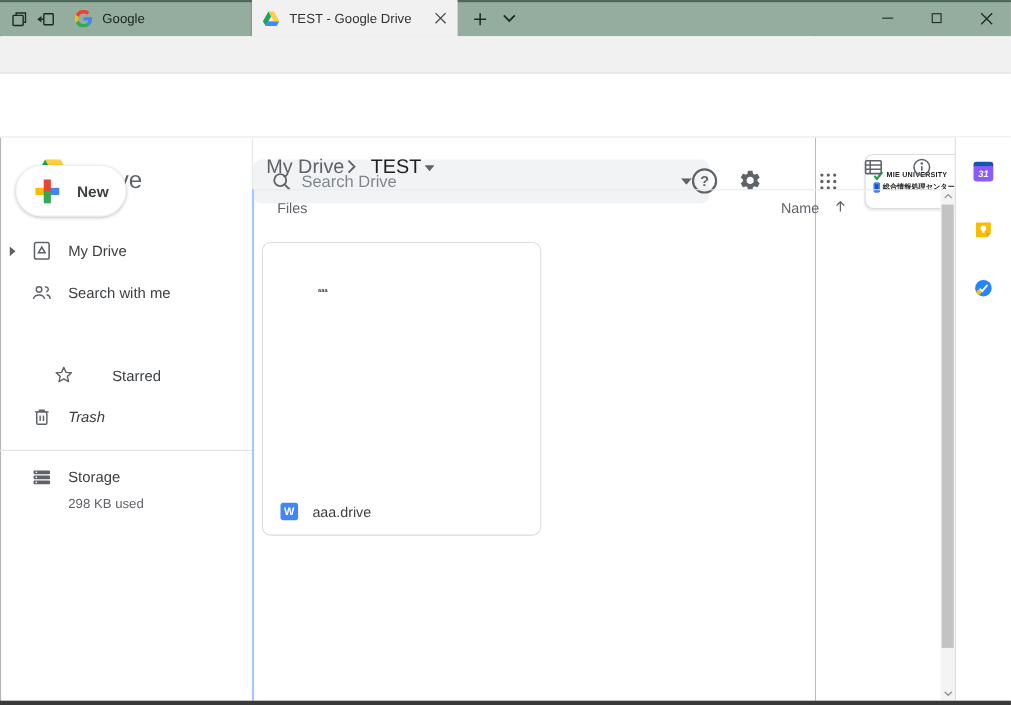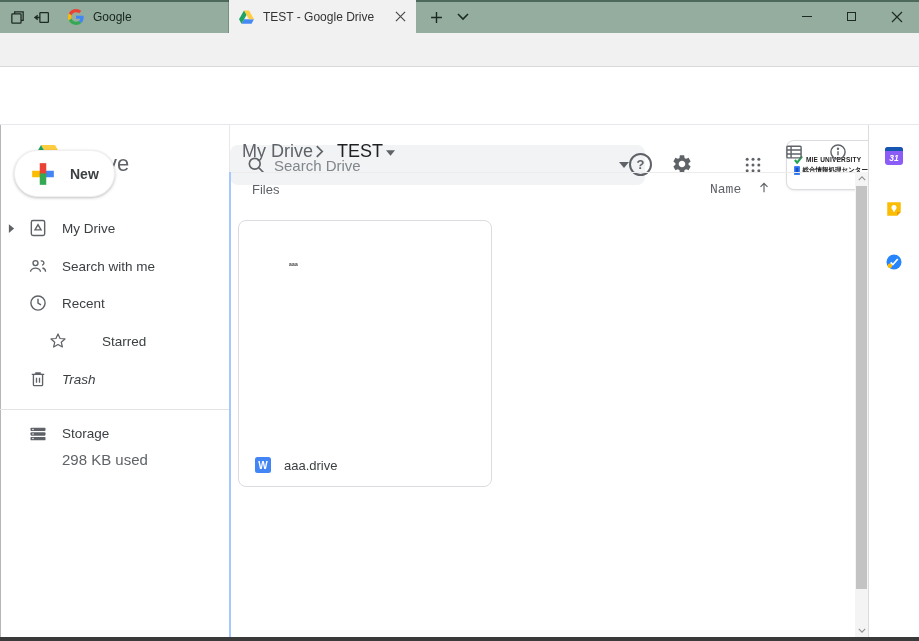--- a/index.html
+++ b/index.html
@@ -1,18 +1,18 @@
 <!DOCTYPE html>
 <html><head>
 <meta charset="utf-8">
 <style>
   * { margin:0; padding:0; box-sizing:border-box; }
   html,body { width:919px; height:641px; overflow:hidden;
     font-family:"Liberation Sans", sans-serif; background:#fff; }
-  #app { position:relative; width:919px; height:641px; background:#fff;
+  #app { position:relative; width:742px; height:641px; background:#fff;
     box-shadow: inset 1px 0 0 #b6b6b6, inset -1px 0 0 #b6b6b6; }
   .abs { position:absolute; }
 
   
   .titlebar { left:0; top:0; width:919px; height:33px; background:#95ad9e; }
   .titlebar-topline { left:0; top:0; width:919px; height:2px; background:#4c695c; }
   .sysbtn { width:22px; height:22px; top:6px; display:flex; align-items:center; justify-content:center; color:#1d2b24; }
   .tab { top:0; height:33px; display:flex; align-items:center; padding:0 10px; cursor:default; }
   .tab.inactive { left:58px; width:171px; border-right:1px solid rgba(30,50,40,.25); color:#16241e; }
   .tab.active { left:229px; width:187px; background:#f1f1f1; color:#333; }
@@ -58,31 +58,31 @@
   .newbtn { left:14px; top:150px; width:101px; height:47px; background:#fff; border:1px solid #f0f0f0;
     border-radius:24px; box-shadow:0 1px 3px rgba(0,0,0,.25); display:flex; align-items:center; padding-left:15px; cursor:pointer; }
   .newbtn-label { font-size:14px; font-weight:bold; color:#3c4043; margin-left:14px; }
   .nav-item { left:0; width:230px; height:38px; display:flex; align-items:center; cursor:pointer; }
   .nav-item .caret { width:8px; margin-left:8px; display:flex; }
   .nav-item .no-caret { width:8px; margin-left:8px; }
   .nav-item .nicon { width:20px; height:20px; margin-left:12px; display:flex; }
   .nav-item .nlabel { font-size:13.5px; color:#3c4043; margin-left:14px; }
   .side-divider { left:0; top:409px; width:230px; height:1px; background:#e3e3e3; }
   .storage-label { left:62px; top:426px; font-size:13.5px; color:#3c4043; }
-  .storage-used { left:62px; top:451px; font-size:15px; color:#5f6368; }
+  .storage-used { left:62px; top:451px; font-size:12px; color:#5f6368; }
 
   
   .side-content-line { left:229px; top:125px; width:1px; height:47px; background:#e8e8e8; }
   .blue-line { left:229px; top:172px; width:2px; height:465px; background:#a6c8ff; }
   .files-topline { left:231px; top:172px; width:624px; height:1px; background:#ececec; }
   .crumb { font-size:18px; }
   .crumb-root { left:242px; top:141px; color:#5f6368; cursor:pointer; }
   .crumb-cur { left:337px; top:141px; color:#202124; cursor:pointer; }
   .files-label { left:252px; top:182px; font-size:13px; color:#5f6368; }
-  .sort-label { left:710px; top:182px; font-size:13px; color:#5f6368; cursor:pointer;font-family:Liberation Mono, monospace; }
+  .sort-label { left:710px; top:182px; font-size:13px; color:#5f6368; cursor:pointer; }
 
   .filecard { left:238px; top:220px; width:254px; height:267px; background:#fff; border:1px solid #dadce0;
     border-radius:8px; cursor:pointer; }
   .preview-text { position:absolute; left:50px; top:40px; font-size:5px; color:#3b3b3b; font-weight:bold; letter-spacing:.2px; }
   .card-caption { position:absolute; left:16px; bottom:13px; display:flex; align-items:center; }
   .w-icon { width:16px; height:16px; background:#4285f4; border-radius:2.5px; color:#fff; font-size:10px;
     font-weight:bold; display:flex; align-items:center; justify-content:center; }
   .file-name { font-size:13px; color:#3c4043; margin-left:13px; }
 
   
@@ -350,30 +350,20 @@
     <span class="nicon">
         <svg width="20" height="20" viewBox="0 0 24 24" fill="none" stroke="#5f6368" stroke-width="1.6">
           <circle cx="9" cy="8.5" r="3"></circle>
           <path d="M3 19c0-3 3.5-4.5 6-4.5s6 1.5 6 4.5"></path>
           <path d="M15.3 6.1a2.6 2.6 0 1 1 1.5 4.9"></path>
           <path d="M17.3 14.4c2.1.5 3.7 1.8 3.7 3.8v.8"></path>
         </svg>
       </span>
     <span class="nlabel">Search with me</span>
   </div>
-  <div class="abs nav-item" style="top:284px;">
-    <span class="no-caret"></span>
-    <span class="nicon">
-        <svg width="20" height="20" viewBox="0 0 24 24" fill="none" stroke="#5f6368" stroke-width="1.7">
-          <circle cx="12" cy="12" r="8.5"></circle>
-          <path d="M12 7v5.2l3.6 2.1"></path>
-        </svg>
-      </span>
-    <span class="nlabel">Recent</span>
-  </div>
   <div class="abs nav-item" style="top:322px;gap:20px;">
     <span class="no-caret"></span>
     <span class="nicon">
         <svg width="20" height="20" viewBox="0 0 24 24" fill="none" stroke="#5f6368" stroke-width="1.5">
           <path d="M12 3.6l2.47 5.4 5.9.5-4.47 3.9 1.33 5.77L12 16.1l-5.23 3.07 1.33-5.77L3.63 9.5l5.9-.5z" stroke-linejoin="round"></path>
         </svg>
       </span>
     <span class="nlabel">Starred</span>
   </div>
   <div class="abs nav-item" style="top:360px;font-style:italic;">

